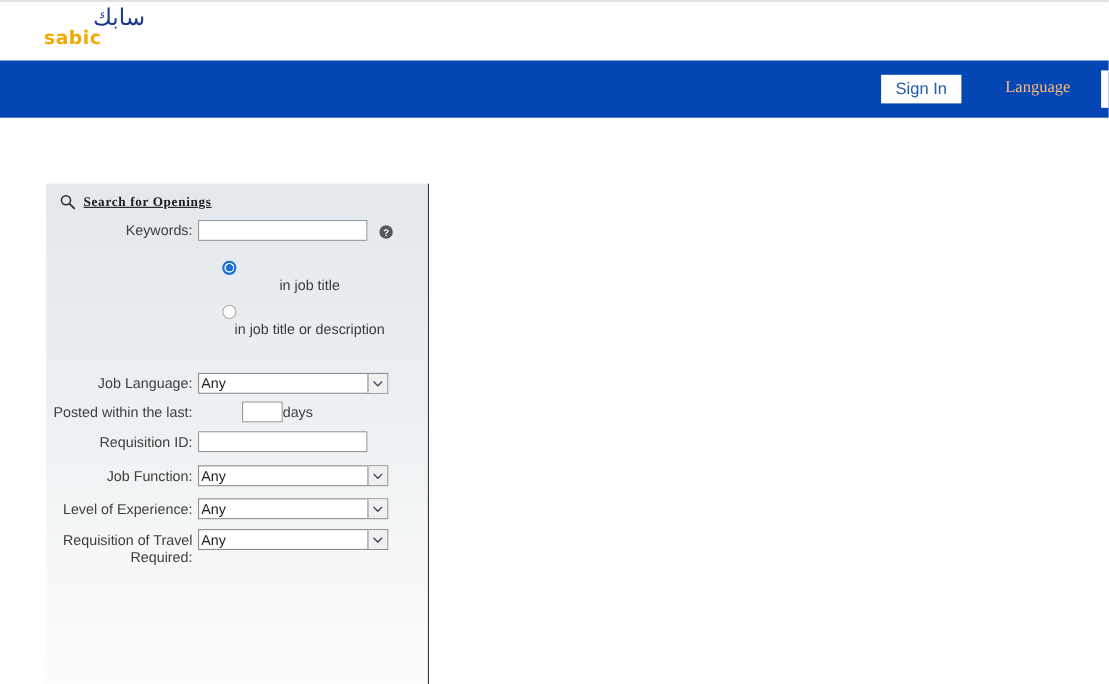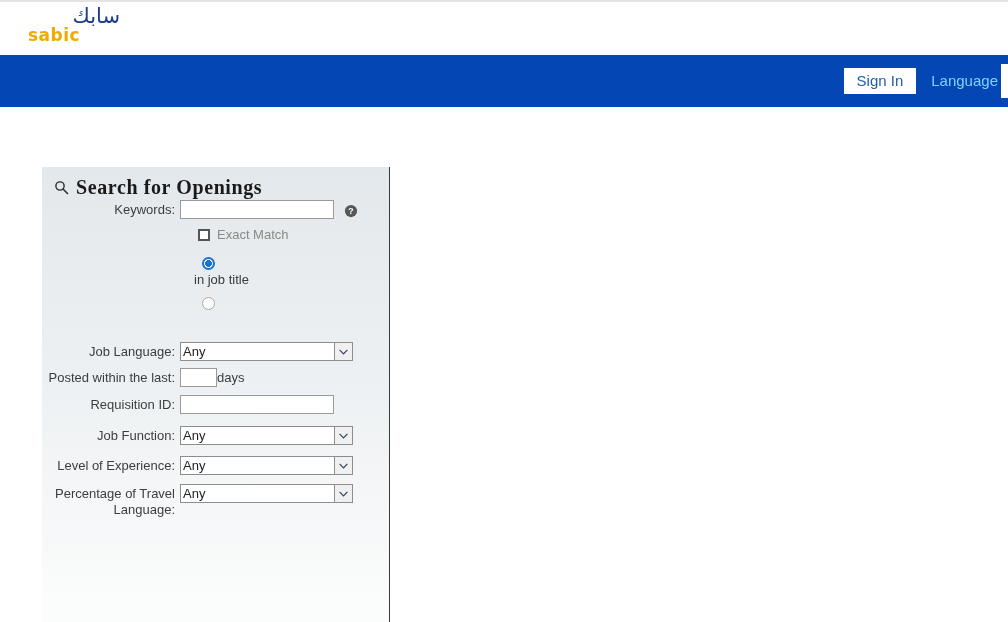--- a/index.html
+++ b/index.html
@@ -29,21 +29,21 @@
   
   .logo-band {
     position: absolute;
     top: 2px; left: 0;
     width: 1008px;
     height: 53px;
     background: #ffffff;
   }
   .logo {
     position: absolute;
-    left: 28px;
+    left: 40px;
     top: 4px;
     width: 92px;
     height: 40px;
     line-height: 1;
     user-select: none;
   }
   .logo-ar {
     display: block;
     font-family: "DejaVu Sans", sans-serif;
     font-size: 21px;
@@ -73,39 +73,41 @@
     height: 52px;
     background: #0546b5;
   }
   .nav-right {
     position: absolute;
     right: 0;
     top: 0;
     height: 52px;
     display: flex;
     align-items: center;
+    gap: 25px;
   }
   .signin-btn {
     background: #ffffff;
     color: #1f5fa9;
     font-size: 15px;
     padding: 5px 13px 6px 13px;
     border: 0;
     line-height: 1.05;
     cursor: pointer;
     font-family: "Liberation Sans", sans-serif;
     margin-right: 15px;
   }
   .lang-link {
-    color: #7dd3fc;
+    color: #fdba74;
     font-size: 15px;
     text-decoration: none;
     cursor: pointer;
     line-height: 1.05;
     margin-right: 3px;
+    font-family: Liberation Serif, serif;
   }
   .nav-edge {
     width: 7px;
     height: 34px;
     background: #ffffff;
   }
 
   
   .search-panel {
     position: absolute;
@@ -127,25 +129,26 @@
   }
   .magnifier {
     width: 15px;
     height: 15px;
     margin-right: 7px;
     flex: none;
     display: block;
   }
   .panel-title {
     font-family: "Liberation Serif", serif;
-    font-size: 20px;
+    font-size: 12px;
     font-weight: bold;
     color: #1a1a1a;
     letter-spacing: 0.6px;
     white-space: nowrap;
+    text-decoration: underline;
   }
 
   
   .form {
     position: absolute;
     left: 0;
     top: 33px;
     width: 327px;
   }
   .row {
@@ -241,21 +244,21 @@
     box-sizing: border-box;
     flex: none;
     margin-right: 7px;
     cursor: pointer;
   }
   .cbx-label {
     font-size: 13px;
     color: #8b8b83;
   }
 
-  .radio-block { margin-top: 14px; margin-left: 20px; }
+  .radio-block { margin-top: 14px; margin-left: 20px; text-align: center; }
   .radio-item { margin-bottom: 10px; }
   .radio-dot {
     width: 13px;
     height: 13px;
     border-radius: 50%;
     box-sizing: border-box;
     display: block;
     margin-left: 2px;
     cursor: pointer;
   }
@@ -275,21 +278,21 @@
     white-space: nowrap;
     margin-left: -6px;
   }
 
   .inline-after {
     font-size: 13px;
     color: #3d3d3d;
     line-height: 19px;
     vertical-align: top;
   }
-  .days-line { display: flex; align-items: center; }
+  .days-line { display: flex; align-items: center; margin-left: 40px; }
 </style>
 </head>
 <body>
 
 <div class="top-rule"></div>
 
 <div class="logo-band">
   <div class="logo">
     <span class="logo-ar">سابك</span>
     <span class="logo-latin">sabic</span>
@@ -322,38 +325,33 @@
         <input class="txt kw" type="text" placeholder="" style="">
         <svg class="help-icon" viewBox="0 0 16 16">
           <circle cx="8" cy="8" r="7" fill="#58585a"></circle>
           <text x="8" y="11.6" font-family="Liberation Sans, sans-serif" font-size="10" font-weight="bold" fill="#ffffff" text-anchor="middle">?</text>
         </svg>
       </div>
     </div>
 
     <div class="row">
       <div class="lbl"></div>
-      <div class="ctl">
-        <div class="cbx-row">
-          <span class="cbx"></span>
-          <span class="cbx-label">Exact Match</span>
-        </div>
-      </div>
     </div>
 
     <div class="row">
       <div class="lbl"></div>
       <div class="ctl">
         <div class="radio-block">
           <div class="radio-item">
             <span class="radio-dot on"></span>
             <div class="radio-label">in job title</div>
           </div>
           <div class="radio-item">
             <span class="radio-dot off"></span>
+            <div class="radio-label">in job title or description</div>
           </div>
         </div>
       </div>
     </div>
 
     <div class="row" style="margin-top:22px">
       <div class="lbl">Job Language:</div>
       <div class="ctl">
         <span class="sel-wrap">
           <select class="sel">
@@ -409,21 +407,21 @@
           <span class="sel-arrow">
             <svg width="9" height="6" viewBox="0 0 9 6">
               <path d="M0.6 0.8 L4.5 4.8 L8.4 0.8" fill="none" stroke="#35425a" stroke-width="1.2"></path>
             </svg>
           </span>
         </span>
       </div>
     </div>
 
     <div class="row" style="margin-top:9px">
-      <div class="lbl">Percentage of Travel Language:</div>
+      <div class="lbl">Requisition of Travel Required:</div>
       <div class="ctl">
         <span class="sel-wrap">
           <select class="sel">
             <option>Any</option>
           </select>
           <span class="sel-arrow">
             <svg width="9" height="6" viewBox="0 0 9 6">
               <path d="M0.6 0.8 L4.5 4.8 L8.4 0.8" fill="none" stroke="#35425a" stroke-width="1.2"></path>
             </svg>
           </span>

